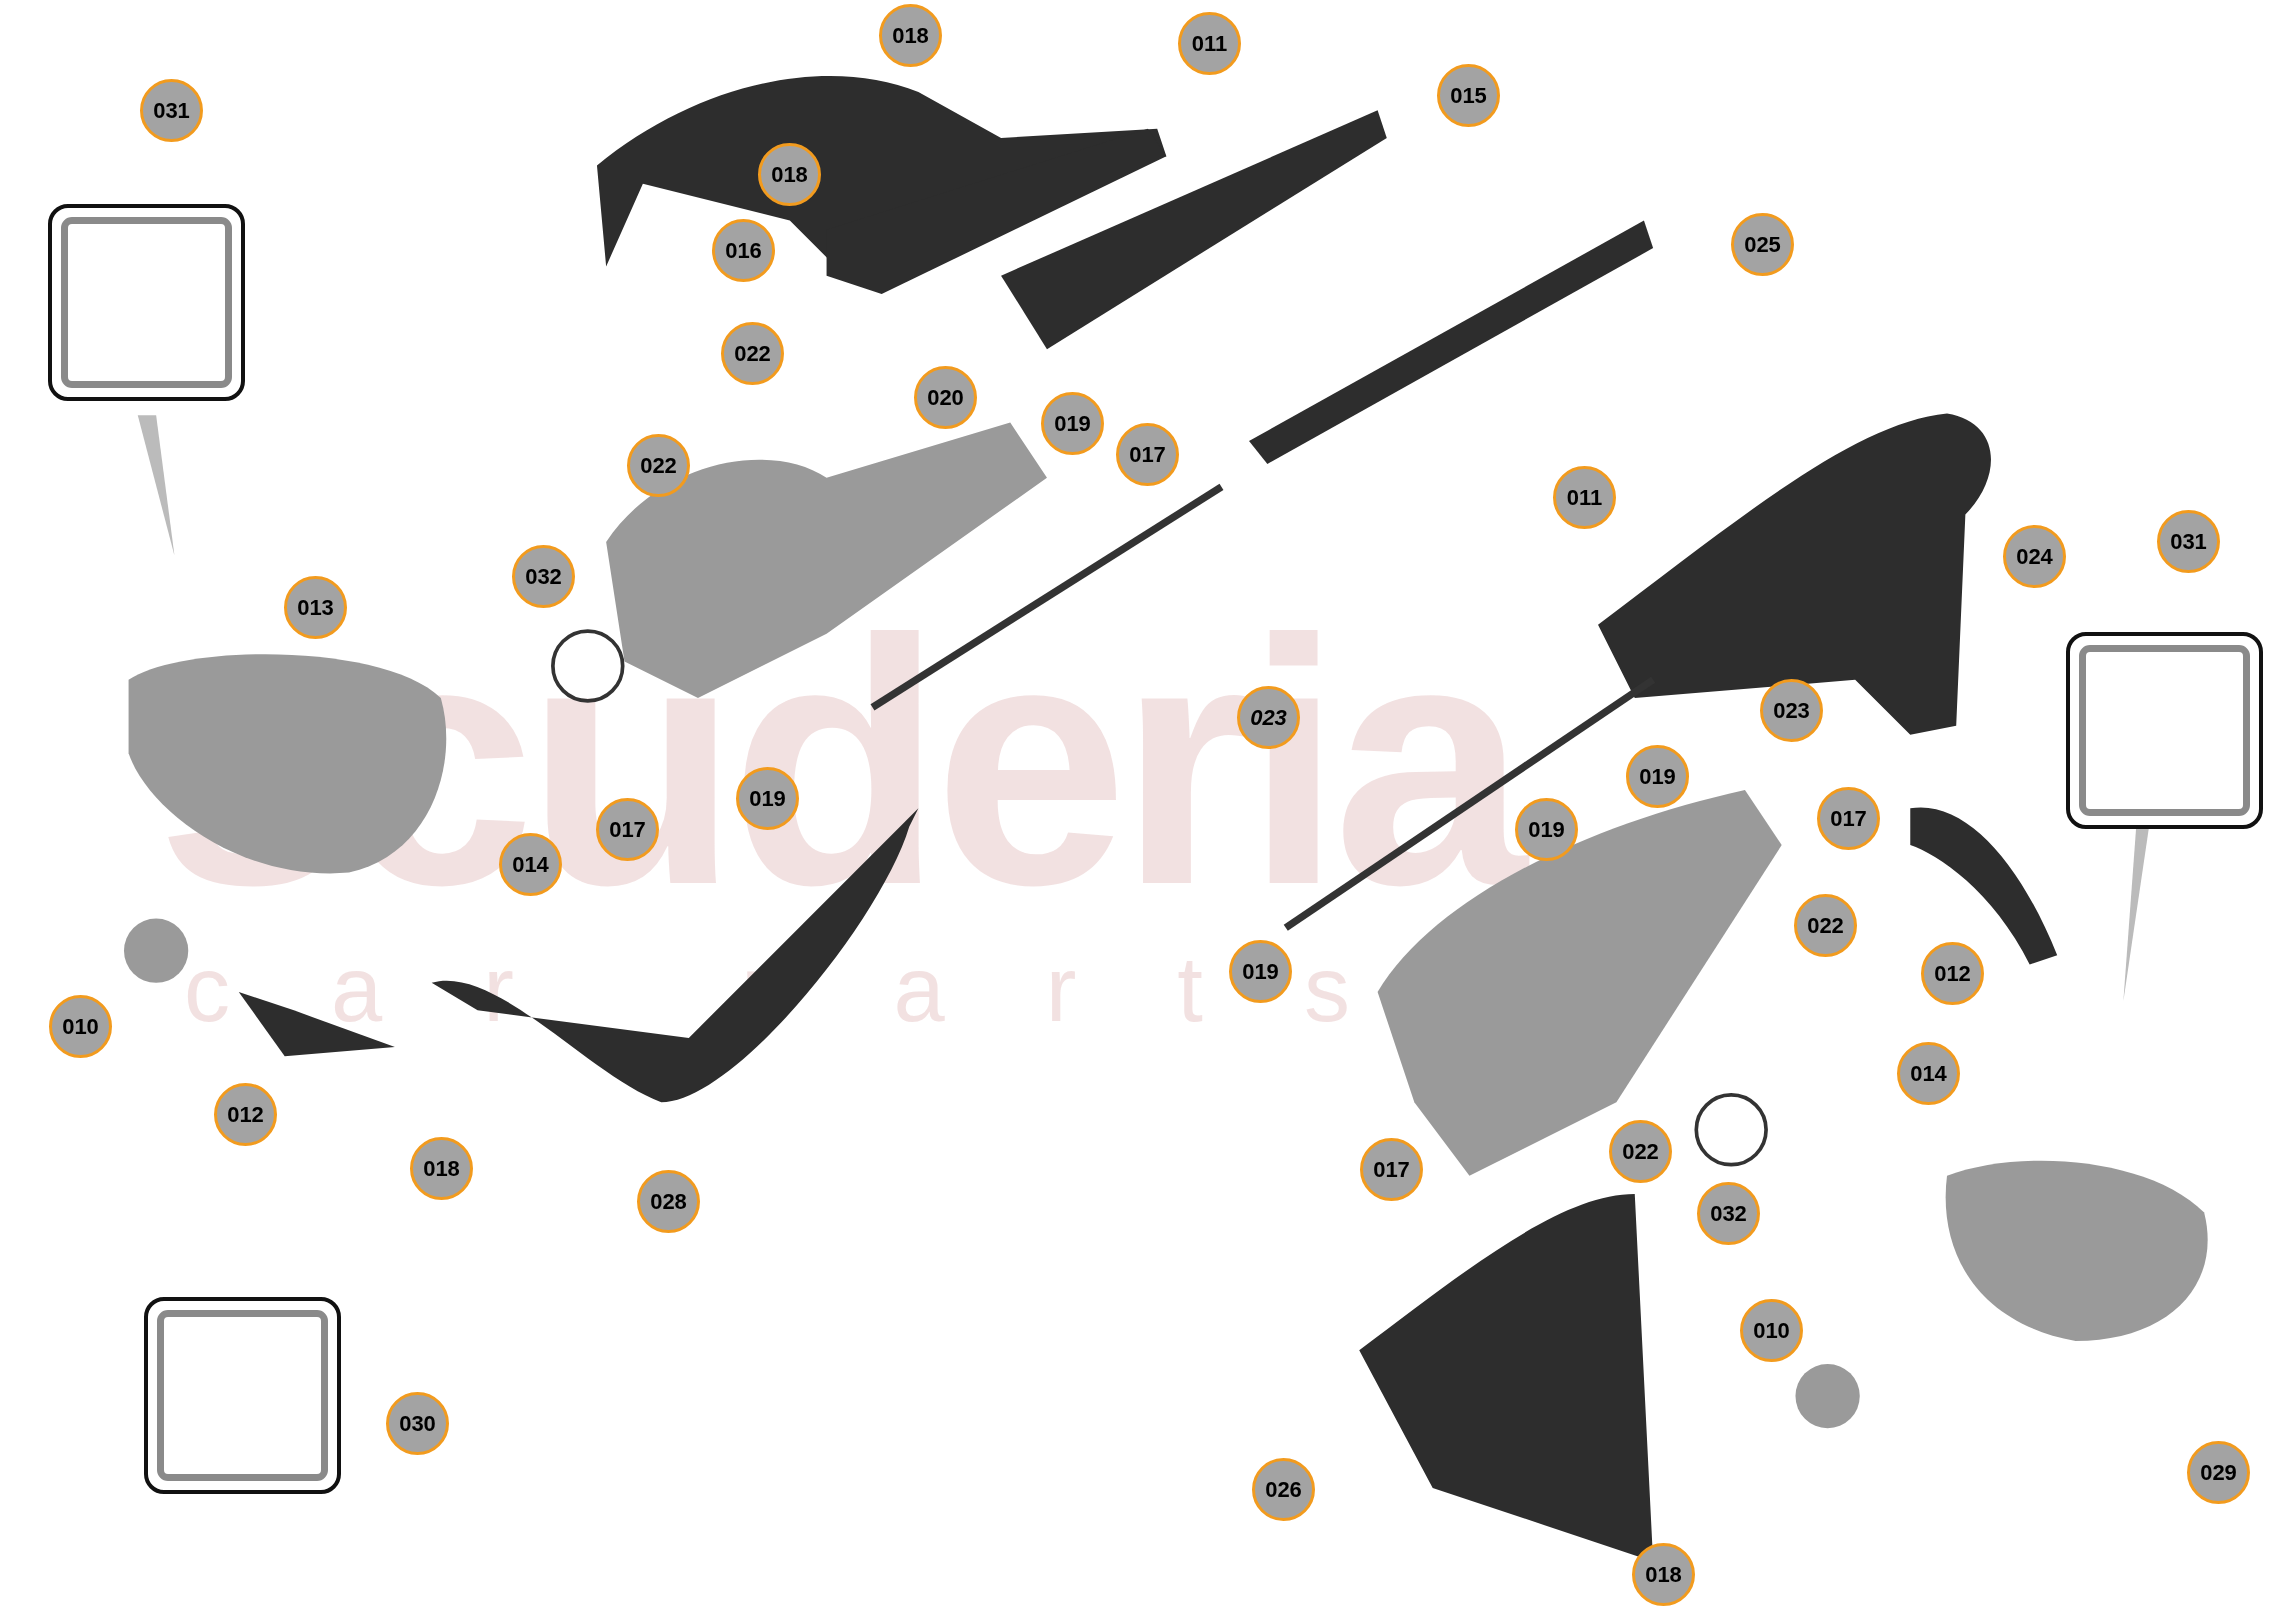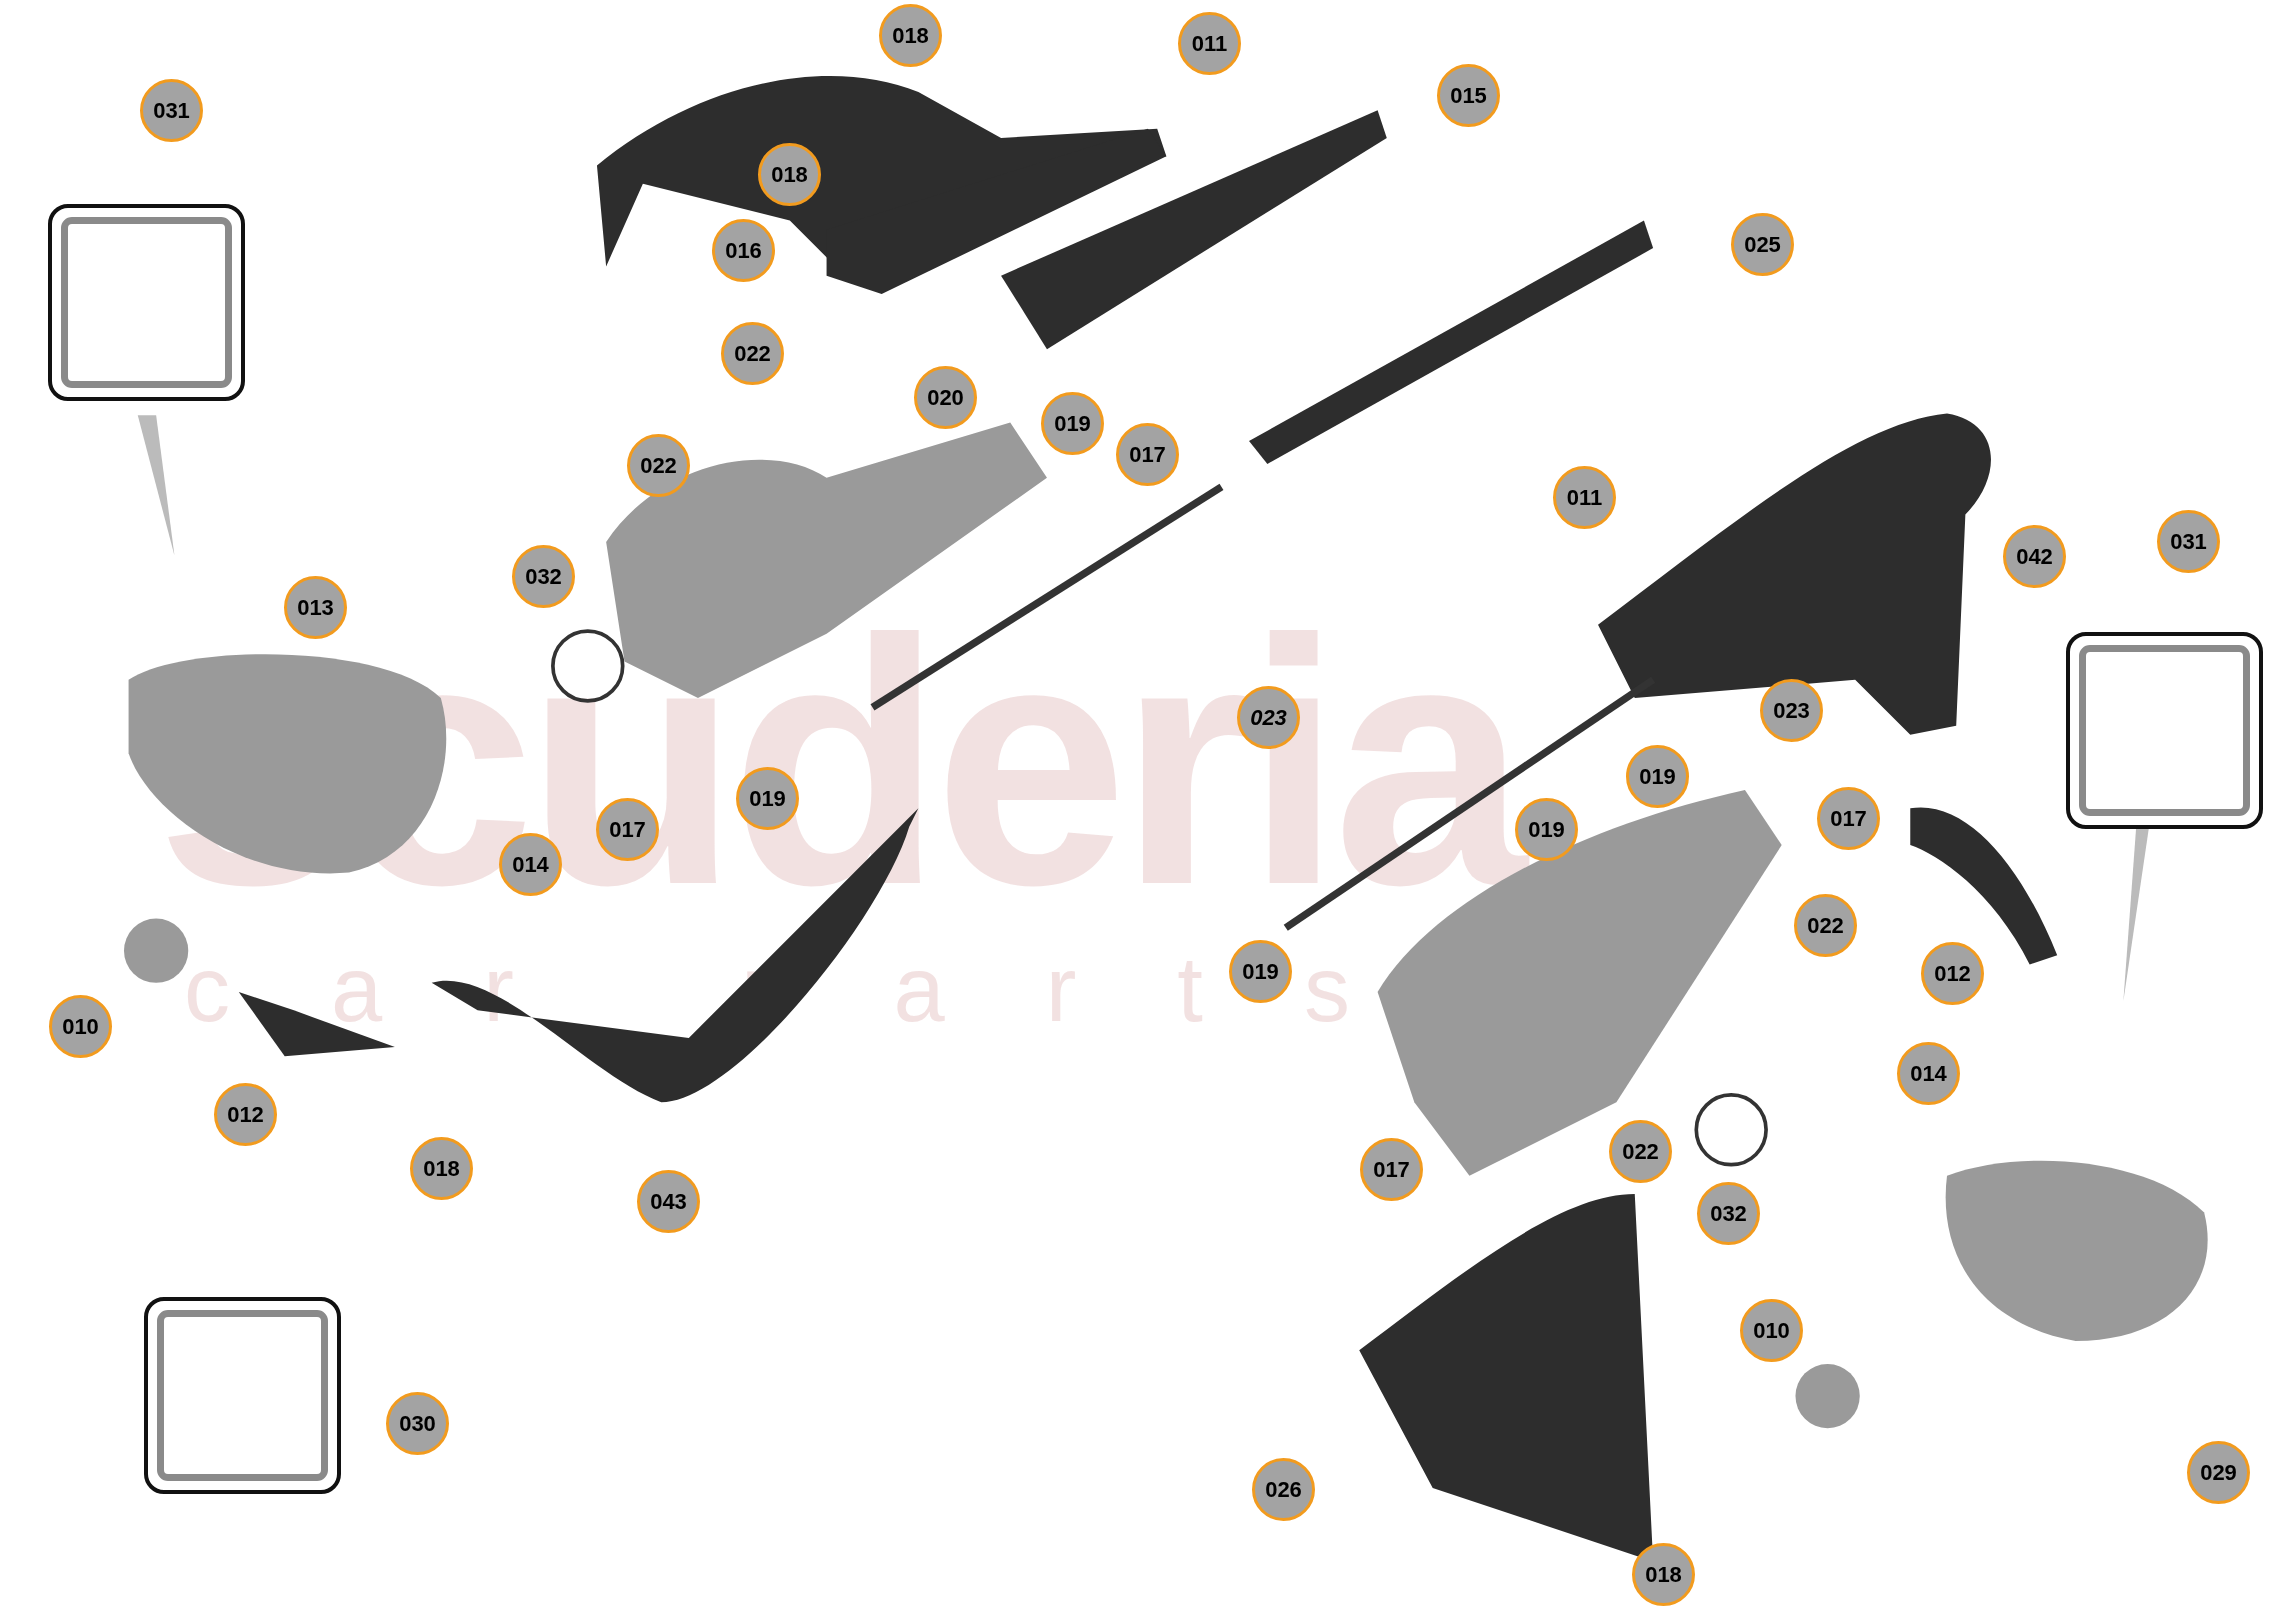--- a/index.html
+++ b/index.html
@@ -67,41 +67,41 @@
       <div class="callout" style="left: 790px; top: 175px;">018</div>
       <div class="callout" style="left: 744px; top: 251px;">016</div>
       <div class="callout" style="left: 1763px; top: 245px;">025</div>
       <div class="callout" style="left: 753px; top: 354px;">022</div>
       <div class="callout" style="left: 946px; top: 398px;">020</div>
       <div class="callout" style="left: 1073px; top: 424px;">019</div>
       <div class="callout" style="left: 1148px; top: 455px;">017</div>
       <div class="callout" style="left: 659px; top: 466px;">022</div>
       <div class="callout" style="left: 1585px; top: 498px;">011</div>
       <div class="callout" style="left: 2189px; top: 542px;">031</div>
-      <div class="callout" style="left: 2035px; top: 557px;">042</div>
+      <div class="callout" style="left: 2035px; top: 557px;">024</div>
       <div class="callout" style="left: 544px; top: 577px;">032</div>
       <div class="callout" style="left: 316px; top: 608px;">013</div>
       <div class="callout" style="left: 1269px; top: 718px; font-style: italic;">023</div>
       <div class="callout" style="left: 1792px; top: 711px;">023</div>
       <div class="callout" style="left: 768px; top: 799px;">019</div>
       <div class="callout" style="left: 1658px; top: 777px;">019</div>
       <div class="callout" style="left: 1849px; top: 819px;">017</div>
       <div class="callout" style="left: 1547px; top: 830px;">019</div>
       <div class="callout" style="left: 628px; top: 830px;">017</div>
       <div class="callout" style="left: 531px; top: 865px;">014</div>
       <div class="callout" style="left: 1826px; top: 926px;">022</div>
       <div class="callout" style="left: 1261px; top: 972px;">019</div>
       <div class="callout" style="left: 1953px; top: 974px;">012</div>
       <div class="callout" style="left: 81px; top: 1027px;">010</div>
       <div class="callout" style="left: 1929px; top: 1074px;">014</div>
       <div class="callout" style="left: 246px; top: 1115px;">012</div>
       <div class="callout" style="left: 1641px; top: 1152px;">022</div>
       <div class="callout" style="left: 1392px; top: 1170px;">017</div>
       <div class="callout" style="left: 442px; top: 1169px;">018</div>
-      <div class="callout" style="left: 669px; top: 1202px;">043</div>
+      <div class="callout" style="left: 669px; top: 1202px;">028</div>
       <div class="callout" style="left: 1729px; top: 1214px;">032</div>
       <div class="callout" style="left: 1772px; top: 1331px;">010</div>
       <div class="callout" style="left: 418px; top: 1424px;">030</div>
       <div class="callout" style="left: 1284px; top: 1490px;">026</div>
       <div class="callout" style="left: 2219px; top: 1473px;">029</div>
       <div class="callout" style="left: 1664px; top: 1575px;">018</div>
     </div>
 </div>
 
 

